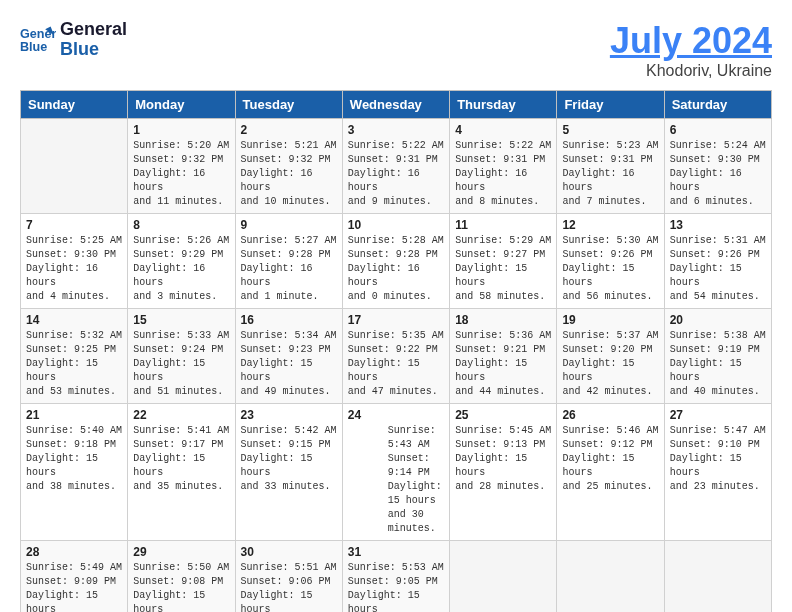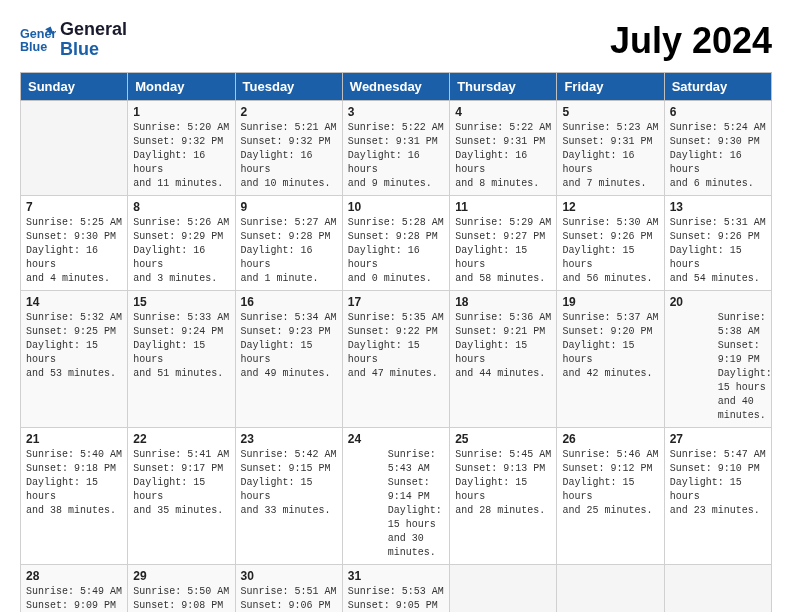--- a/index.html
+++ b/index.html
@@ -24,21 +24,22 @@
       width: 36px;
       height: 36px;
       margin-right: 4px;
     }
     .title-block {
       text-align: right;
     }
     .month-title {
       font-size: 36px;
       font-weight: bold;
-      color: #000000;
+      color: #3b82f6;
+      text-decoration: underline;
     }
     .location-title {
       font-size: 16px;
       color: #444;
     }
     table {
       width: 100%;
       border-collapse: collapse;
       table-layout: fixed;
     }
@@ -92,20 +93,21 @@
       <text x="0" y="32" font-size="14" font-weight="bold" fill="#1a5fa8">Blue</text>
       <polygon points="28,8 38,15 34,5" fill="#1a5fa8"></polygon>
     </svg>
     <div>
       <div style="font-size:18px;font-weight:bold;color:#1a1a2e;line-height:1.1;">General</div>
       <div style="font-size:18px;font-weight:bold;color:#1a5fa8;line-height:1.1;">Blue</div>
     </div>
   </div>
   <div class="title-block">
     <div class="month-title">July 2024</div>
+    <div class="location-title">Khodoriv, Ukraine</div>
   </div>
 </div>
 
 <table>
   <thead>
     <tr>
     <th>Sunday</th>
         <th>Monday</th>
         <th>Tuesday</th>
         <th>Wednesday</th>
@@ -249,21 +251,21 @@
         </td>
         <td>
           <span class="day-number">19</span>
           <div class="day-info" style="white-space: pre-line;">Sunrise: 5:37 AM
 Sunset: 9:20 PM
 Daylight: 15 hours
 and 42 minutes.</div>
         </td>
         <td>
           <span class="day-number">20</span>
-          <div class="day-info" style="white-space: pre-line; margin-left: 48px;">Sunrise: 5:38 AM
+          <div class="day-info" style="white-space: pre-line;">Sunrise: 5:38 AM
 Sunset: 9:19 PM
 Daylight: 15 hours
 and 40 minutes.</div>
         </td>
       </tr>
       <tr>
         <td>
           <span class="day-number">21</span>
           <div class="day-info" style="white-space: pre-line;">Sunrise: 5:40 AM
 Sunset: 9:18 PM

